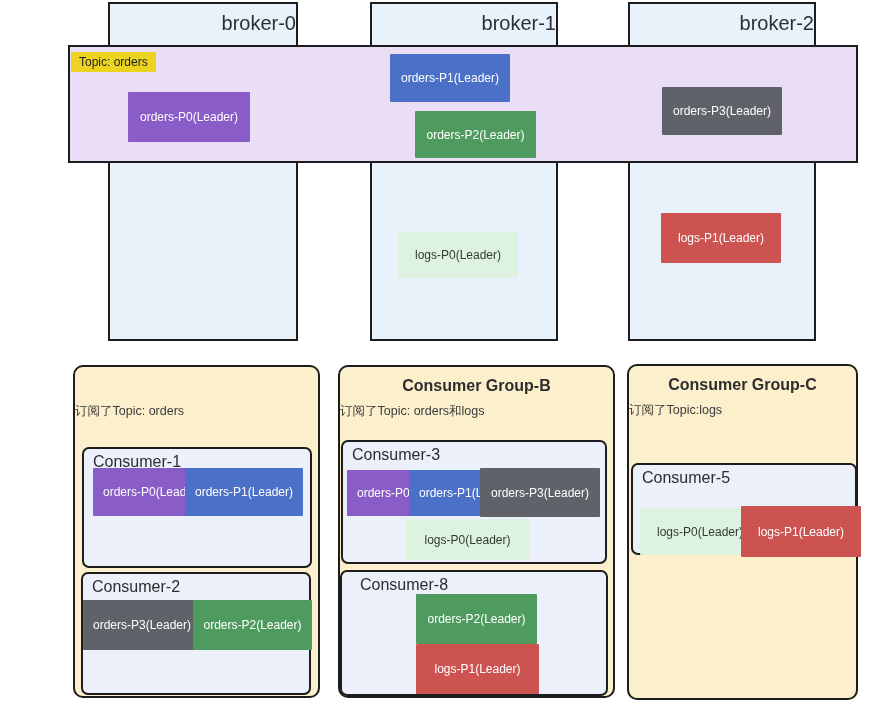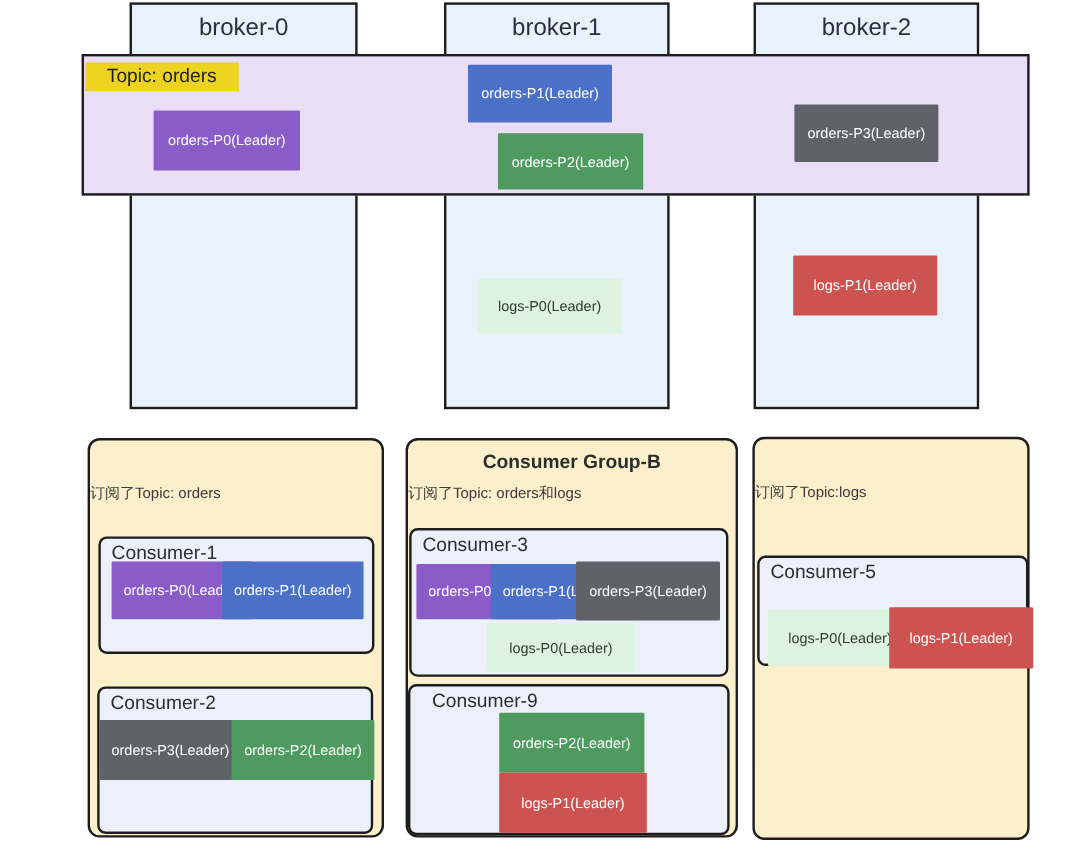--- a/index.html
+++ b/index.html
@@ -7,33 +7,33 @@
     position:relative;width:888px;height:706px;background:#fff;overflow:hidden;
     font-family:"Liberation Sans","DejaVu Sans",sans-serif;color:#2b2f38;
   }
   
   .broker-col{
     position:absolute;top:2px;height:339px;
     background:var(--c-broker,#e9f1fb);border:2px solid var(--c-line,#1d1d1d);
     box-sizing:border-box;z-index:1;
   }
   .broker-label{
-    position:absolute;left:0;right:0;top:8px;text-align:center;
+    position:absolute;left:0;right:0;top:8px;text-align:right;
     font-size:20px;color:#2b2f38;
   }
   
   .band{
     position:absolute;left:68px;width:790px;
     background:var(--c-band,#eadef7);border:2px solid var(--c-line,#1d1d1d);
     box-sizing:border-box;z-index:2;
   }
   .topic-tag{
     position:absolute;left:1px;top:5px;
     background:var(--c-highlight,#ecd31f);color:#1f1f1f;
-    font-size:16px;padding:3px 18px;white-space:nowrap;
+    font-size:12px;padding:3px 8px;white-space:nowrap;
   }
   
   .chip{
     position:absolute;border-radius:1px;color:#fff;font-size:12px;
     display:flex;align-items:center;justify-content:center;
     white-space:nowrap;overflow:hidden;box-sizing:border-box;z-index:3;
   }
   .chip.dark{color:#2f3b33;}
   
   .group{
@@ -81,21 +81,21 @@
   <div class="chip" style="left: 390px; top: 54px; width: 120px; height: 48px; background: rgb(74, 112, 200);">orders-P1(Leader)</div>
   <div class="chip" style="left: 415px; top: 111px; width: 121px; height: 47px; background: rgb(79, 155, 95);">orders-P2(Leader)</div>
   <div class="chip" style="left: 662px; top: 87px; width: 120px; height: 48px; background: rgb(95, 98, 105);">orders-P3(Leader)</div>
 
   <div class="chip dark" style="left: 398px; top: 232px; width: 120px; height: 46px; background: rgb(221, 243, 224);">logs-P0(Leader)</div>
   <div class="chip" style="left: 661px; top: 213px; width: 120px; height: 50px; background: rgb(205, 83, 81);">logs-P1(Leader)</div>
 
   <div class="group" style="left:73px;width:247px;">
     <div class="group-subtitle">订阅了Topic: orders</div>
   </div>
-  <div class="consumer" style="left:82px;top:447px;width:230px;height:98px;">
+  <div class="consumer" style="left:82px;top:447px;width:230px;height:121px;">
     <div class="consumer-title">Consumer-1</div>
     <div class="chip" style="left: 9px; top: 19px; width: 118px; height: 48px; background: rgb(138, 92, 200);">orders-P0(Leader)</div>
     <div class="chip" style="left: 101px; top: 19px; width: 118px; height: 48px; background: rgb(74, 112, 200);">orders-P1(Leader)</div>
   </div>
   <div class="consumer" style="left:81px;top:572px;width:230px;height:123px;">
     <div class="consumer-title">Consumer-2</div>
     <div class="chip" style="left: 0px; top: 26px; width: 118px; height: 50px; background: rgb(95, 98, 105);">orders-P3(Leader)</div>
     <div class="chip" style="left: 110px; top: 26px; width: 119px; height: 50px; background: rgb(79, 155, 95);">orders-P2(Leader)</div>
   </div>
 
@@ -104,26 +104,27 @@
     <div class="group-subtitle">订阅了Topic: orders和logs</div>
   </div>
   <div class="consumer" style="left:341px;top:440px;width:266px;height:124px;">
     <div class="consumer-title">Consumer-3</div>
     <div class="chip" style="left: 4px; top: 28px; width: 118px; height: 46px; background: rgb(138, 92, 200);">orders-P0(Leader)</div>
     <div class="chip" style="left: 66px; top: 28px; width: 118px; height: 46px; background: rgb(74, 112, 200);">orders-P1(Leader)</div>
     <div class="chip" style="left: 137px; top: 26px; width: 120px; height: 49px; background: rgb(95, 98, 105);">orders-P3(Leader)</div>
     <div class="chip dark" style="left: 63px; top: 77px; width: 123px; height: 41px; background: rgb(221, 243, 224);">logs-P0(Leader)</div>
   </div>
   <div class="consumer" style="left:340px;top:570px;width:268px;height:126px;">
-    <div class="consumer-title" style="left:18px;">Consumer-9</div>
+    <div class="consumer-title" style="left:18px;">Consumer-8</div>
     <div class="chip" style="left: 74px; top: 22px; width: 121px; height: 50px; background: rgb(79, 155, 95);">orders-P2(Leader)</div>
     <div class="chip" style="left: 74px; top: 72px; width: 123px; height: 50px; background: rgb(205, 83, 81);">logs-P1(Leader)</div>
   </div>
 
   <div class="group" style="left:627px;width:231px;height:336px;top:364px;">
+    <div class="group-title">Consumer Group-C</div>
     <div class="group-subtitle">订阅了Topic:logs</div>
   </div>
   <div class="consumer" style="left:631px;top:463px;width:226px;height:92px;">
     <div class="consumer-title">Consumer-5</div>
     <div class="chip dark" style="left: 7px; top: 43px; width: 120px; height: 47px; background: rgb(221, 243, 224);">logs-P0(Leader)</div>
     <div class="chip" style="left: 108px; top: 41px; width: 120px; height: 51px; background: rgb(205, 83, 81);">logs-P1(Leader)</div>
   </div>
 
 </div>
 

